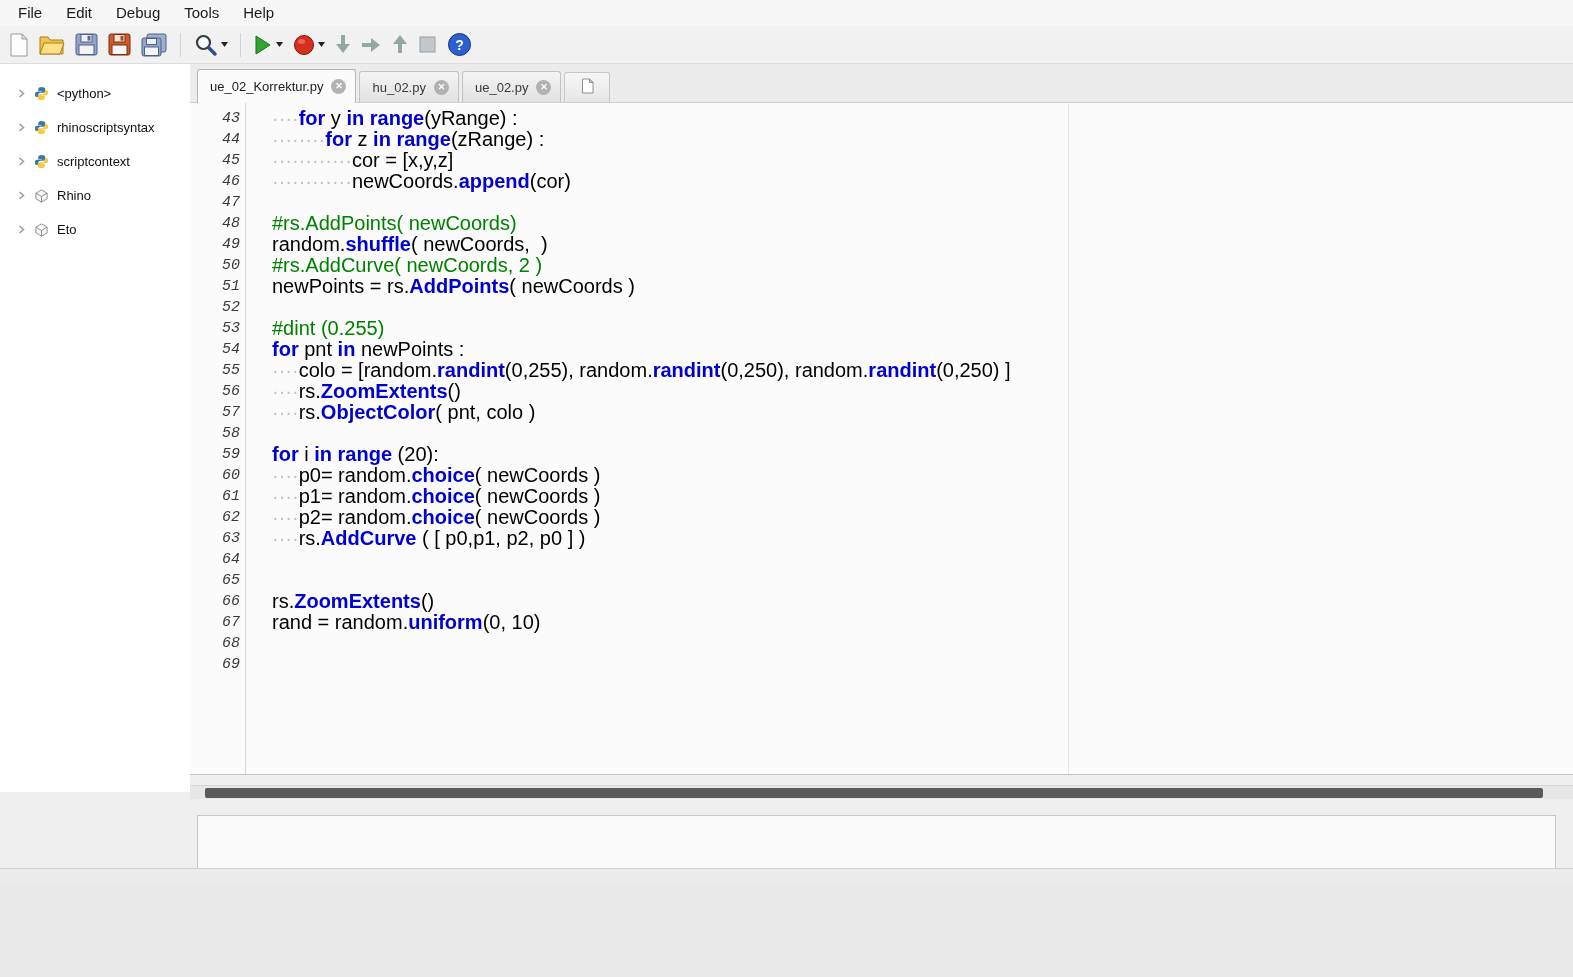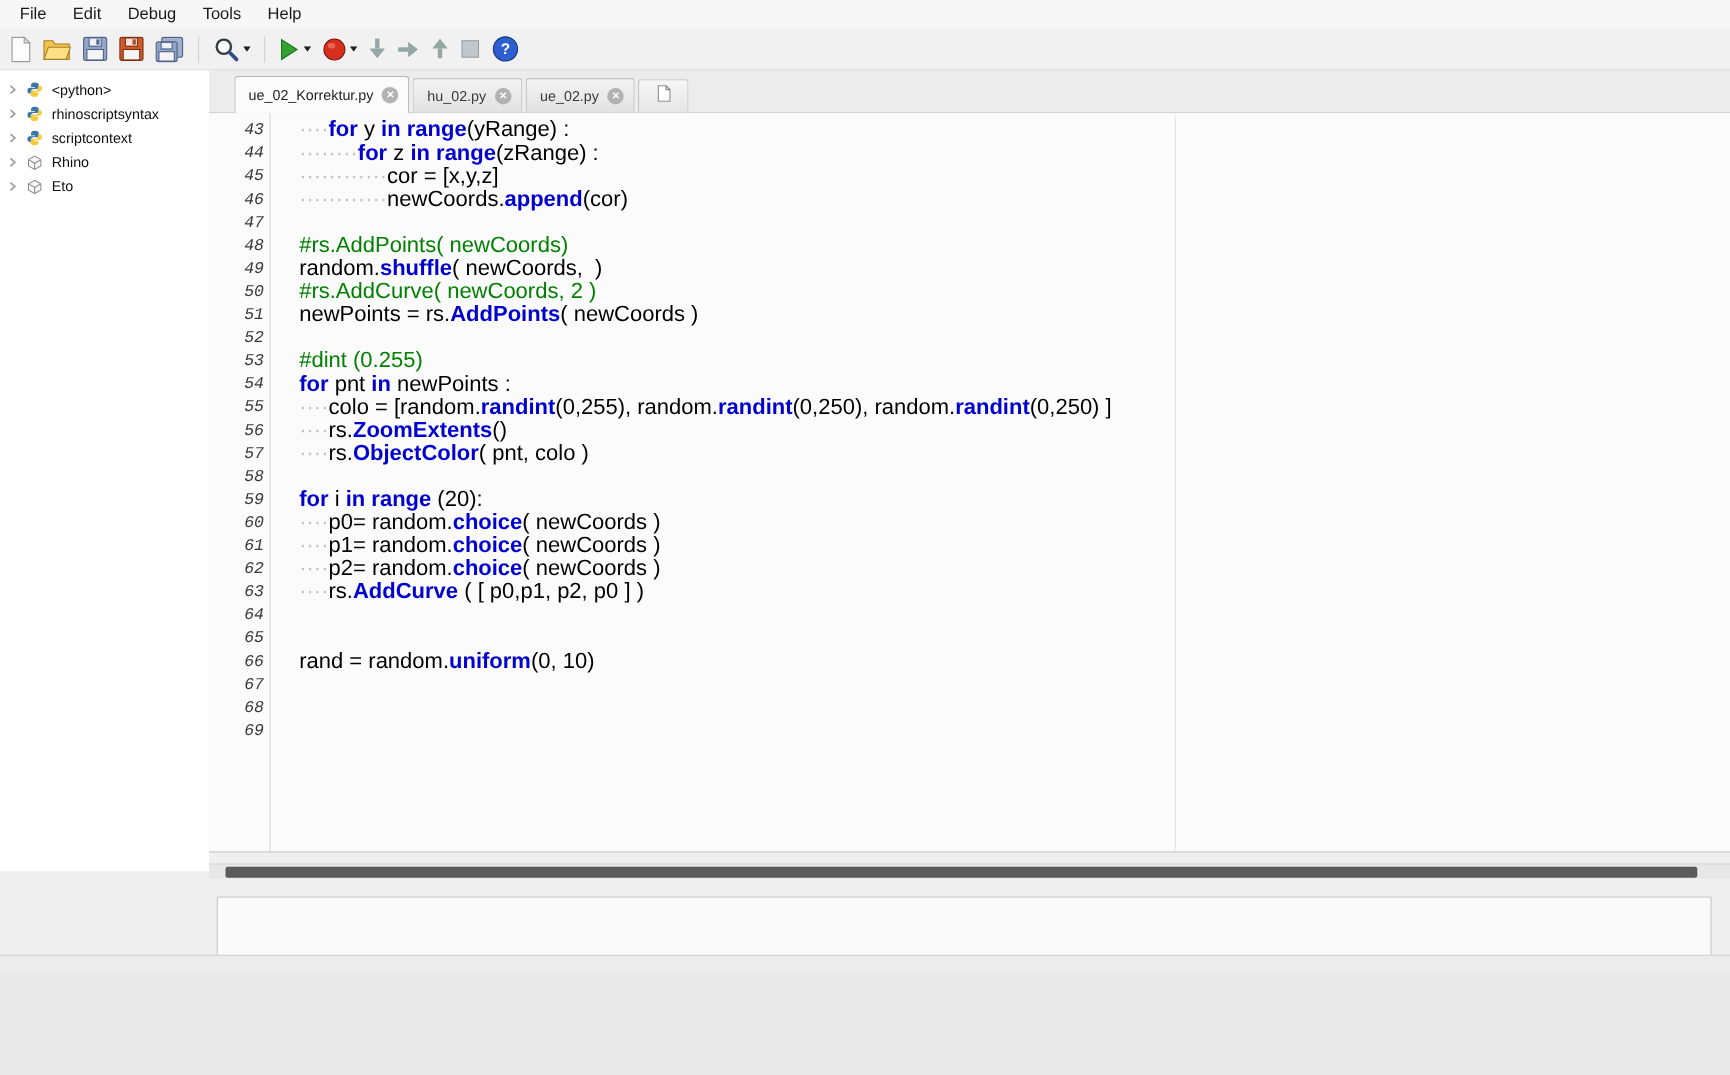--- a/index.html
+++ b/index.html
@@ -15,28 +15,28 @@
   
   .toolbar { position:absolute; left:0; top:26px; width:100%; height:38px; background:#f1f1f1;
              border-bottom:1px solid #dddddd; display:flex; align-items:center; padding-left:4px; }
   .tb-btn { height:32px; display:flex; align-items:center; padding:0 4px; margin:0 1px; border-radius:3px; }
   .tb-ic { display:flex; align-items:center; }
   .tb-sep { width:1px; height:24px; background:#d2d2d2; margin:0 7px; }
   .caret { display:flex; margin-left:3px; }
 
   
   .sidebar { position:absolute; left:0; top:64px; width:190px; height:728px; background:#ffffff; padding-top:6px; }
-  .tree-row { display:flex; align-items:center; height:22px; padding-left:7px; gap:8px;
-              font-size:13px; color:#101010; }
+  .tree-row { display:flex; align-items:center; height:22px; padding-left:17px; gap:8px;
+              font-size:13px; color:#101010;margin-top:12px; }
   .tree-chev, .tree-ic { display:flex; align-items:center; }
 
   
   .editor-col { position:absolute; left:190px; top:64px; width:1383px; height:728px; }
   .tabstrip { position:absolute; left:0; top:0; width:100%; height:39px; background:#ececec;
-              border-bottom:1px solid #cfcfcf; display:flex; align-items:flex-end; padding-left:23px; }
+              border-bottom:1px solid #cfcfcf; display:flex; align-items:flex-end; padding-left:7px; }
   .tab-list { display:flex; align-items:flex-end; }
   .tab { display:flex; align-items:center; gap:8px; height:31px; padding:0 9px 0 12px; font-size:13px;
          color:#3a3a3a; background:linear-gradient(#f4f4f4,#e1e1e1); border:1px solid #c2c2c2;
          border-bottom:none; border-radius:3px 3px 0 0; margin-right:3px; white-space:nowrap; }
   .tab.active { background:#fbfbfb; height:34px; margin-bottom:-1px; border-color:#b5b5b5; color:#1d1d1d; }
   .tab-close { width:15px; height:15px; border-radius:50%; background:#b2b2b2; color:#ffffff;
                font-size:9px; line-height:15px; text-align:center; font-weight:bold; }
   .newtab { display:flex; align-items:center; justify-content:center; width:46px; height:30px;
             background:linear-gradient(#f6f6f6,#e6e6e6); border:1px solid #c6c6c6; border-bottom:none;
             border-radius:3px 3px 0 0; }
@@ -355,20 +355,21 @@
           <div class="cl"><span class="s-ws">····</span><span class="s-tx">rs.</span><span class="s-kw">ZoomExtents</span><span class="s-tx">()</span></div>
           <div class="cl"><span class="s-ws">····</span><span class="s-tx">rs.</span><span class="s-kw">ObjectColor</span><span class="s-tx">( pnt, colo )</span></div>
           <div class="cl">&nbsp;</div>
           <div class="cl"><span class="s-kw">for</span><span class="s-tx"> i </span><span class="s-kw">in</span><span class="s-tx"> </span><span class="s-kw">range</span><span class="s-tx"> (20):</span></div>
           <div class="cl"><span class="s-ws">····</span><span class="s-tx">p0= random.</span><span class="s-kw">choice</span><span class="s-tx">( newCoords )</span></div>
           <div class="cl"><span class="s-ws">····</span><span class="s-tx">p1= random.</span><span class="s-kw">choice</span><span class="s-tx">( newCoords )</span></div>
           <div class="cl"><span class="s-ws">····</span><span class="s-tx">p2= random.</span><span class="s-kw">choice</span><span class="s-tx">( newCoords )</span></div>
           <div class="cl"><span class="s-ws">····</span><span class="s-tx">rs.</span><span class="s-kw">AddCurve</span><span class="s-tx"> ( [ p0,p1, p2, p0 ] )</span></div>
           <div class="cl">&nbsp;</div>
           <div class="cl">&nbsp;</div>
+          <div class="cl"><span class="s-tx">rs.</span><span class="s-kw">ZoomExtents</span><span class="s-tx">()</span></div>
           <div class="cl"><span class="s-tx">rand = random.</span><span class="s-kw">uniform</span><span class="s-tx">(0, 10)</span></div>
           <div class="cl">&nbsp;</div>
         </div>
     </div>
     <div class="col-guide"></div>
 
     <div class="hscroll">
       <div class="hthumb"></div>
     </div>
   </div>

